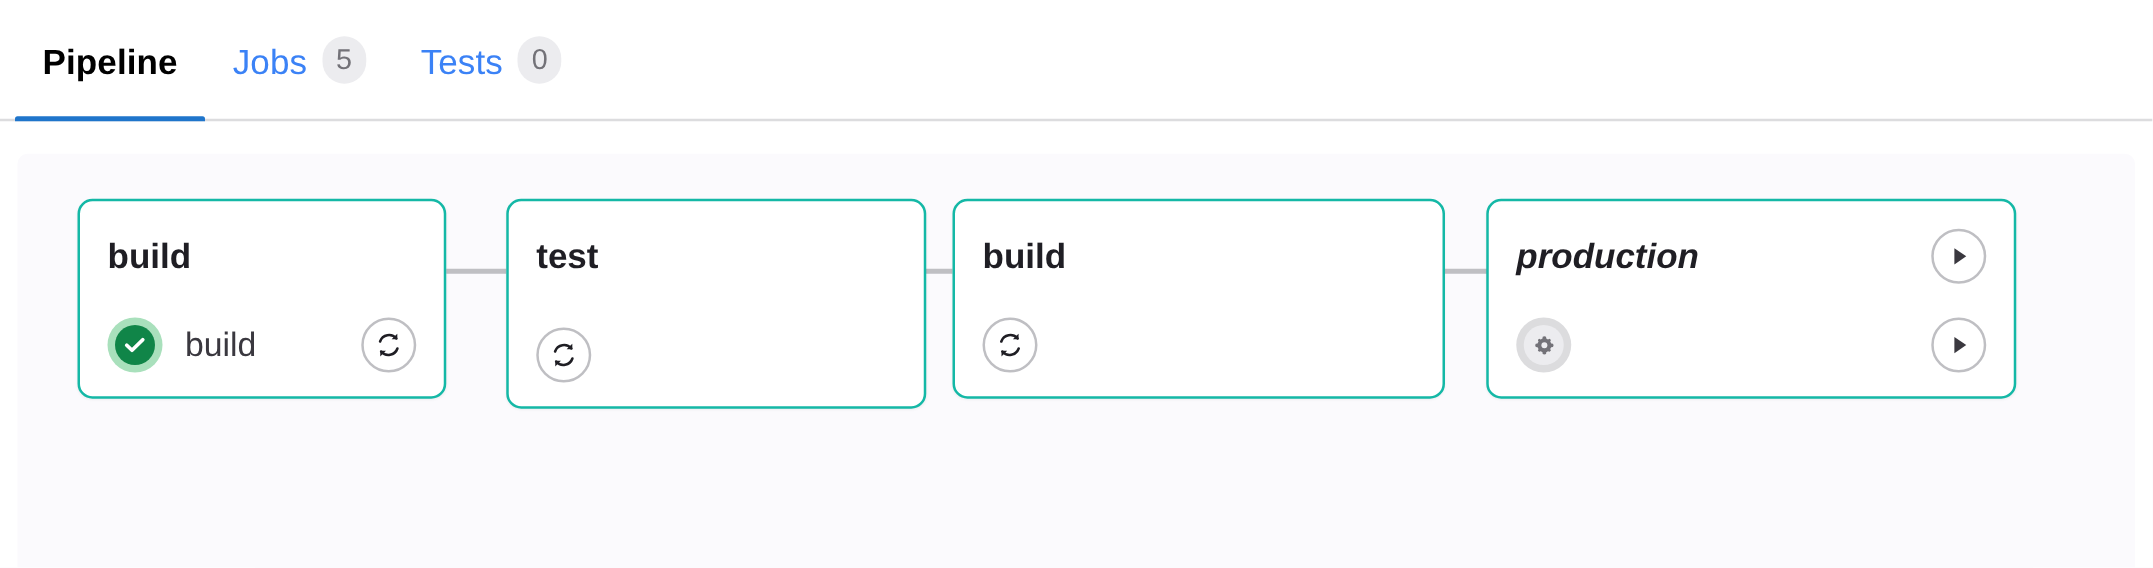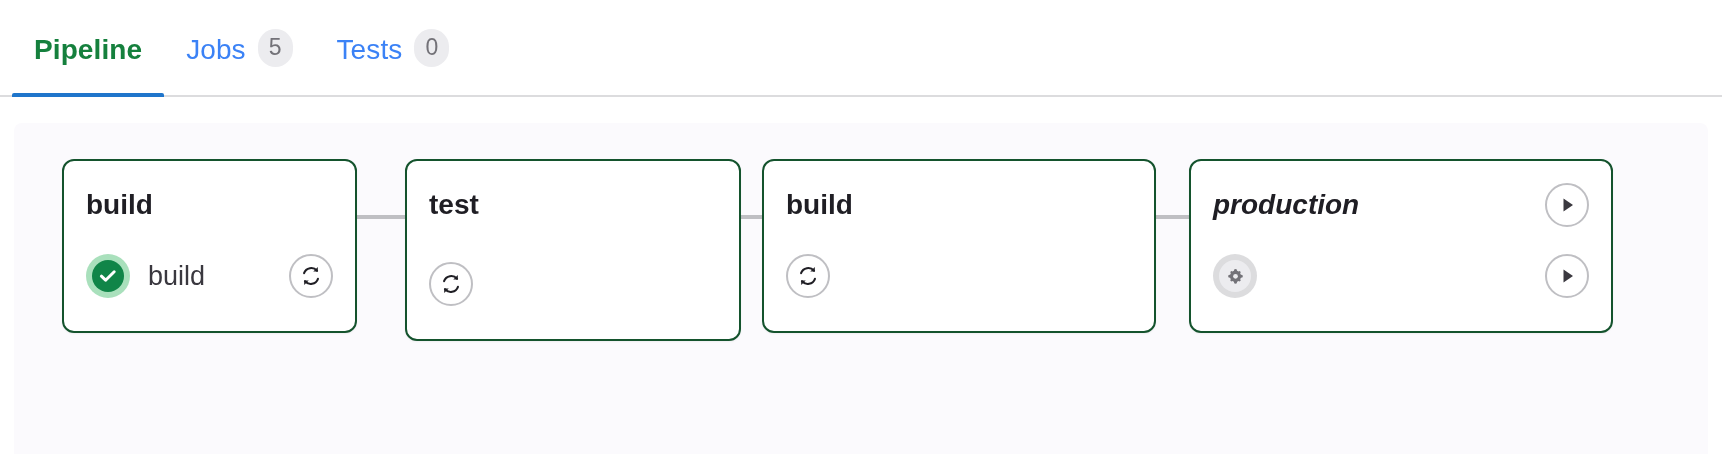--- a/index.html
+++ b/index.html
@@ -39,21 +39,21 @@
   }
   .tab-label {
     font-size: 28px;
     color: #3b82f6;
     letter-spacing: 0.1px;
     line-height: 1;
     padding-top: 4px;
   }
   .tab.active .tab-label {
     font-weight: bold;
-    color: #15803d;
+    color: #000000;
   }
   .tab-underline {
     position: absolute;
     left: 0;
     right: 0;
     bottom: -2px;
     height: 4px;
     background: #1f75cb;
     border-radius: 2px 2px 0 0;
   }
@@ -96,24 +96,24 @@
     height: 4px;
     background: #bfbfc3;
     top: 92px;
   }
 
   
   .stage {
     position: absolute;
     top: 36px;
     background: #ffffff;
-    border: 2px solid #14532d;
+    border: 2px solid #14b8a6;
     border-radius: 12px;
     box-sizing: border-box;
-    padding: 20px 22px 22px 22px;
+    padding: 20px 22px 8px 22px;
     box-shadow: 0 1px 2px rgba(0,0,0,0.05);
   }
   .stage-header {
     display: flex;
     align-items: center;
     justify-content: space-between;
     height: 48px;
     margin-bottom: 14px;
   }
   .stage-title {

